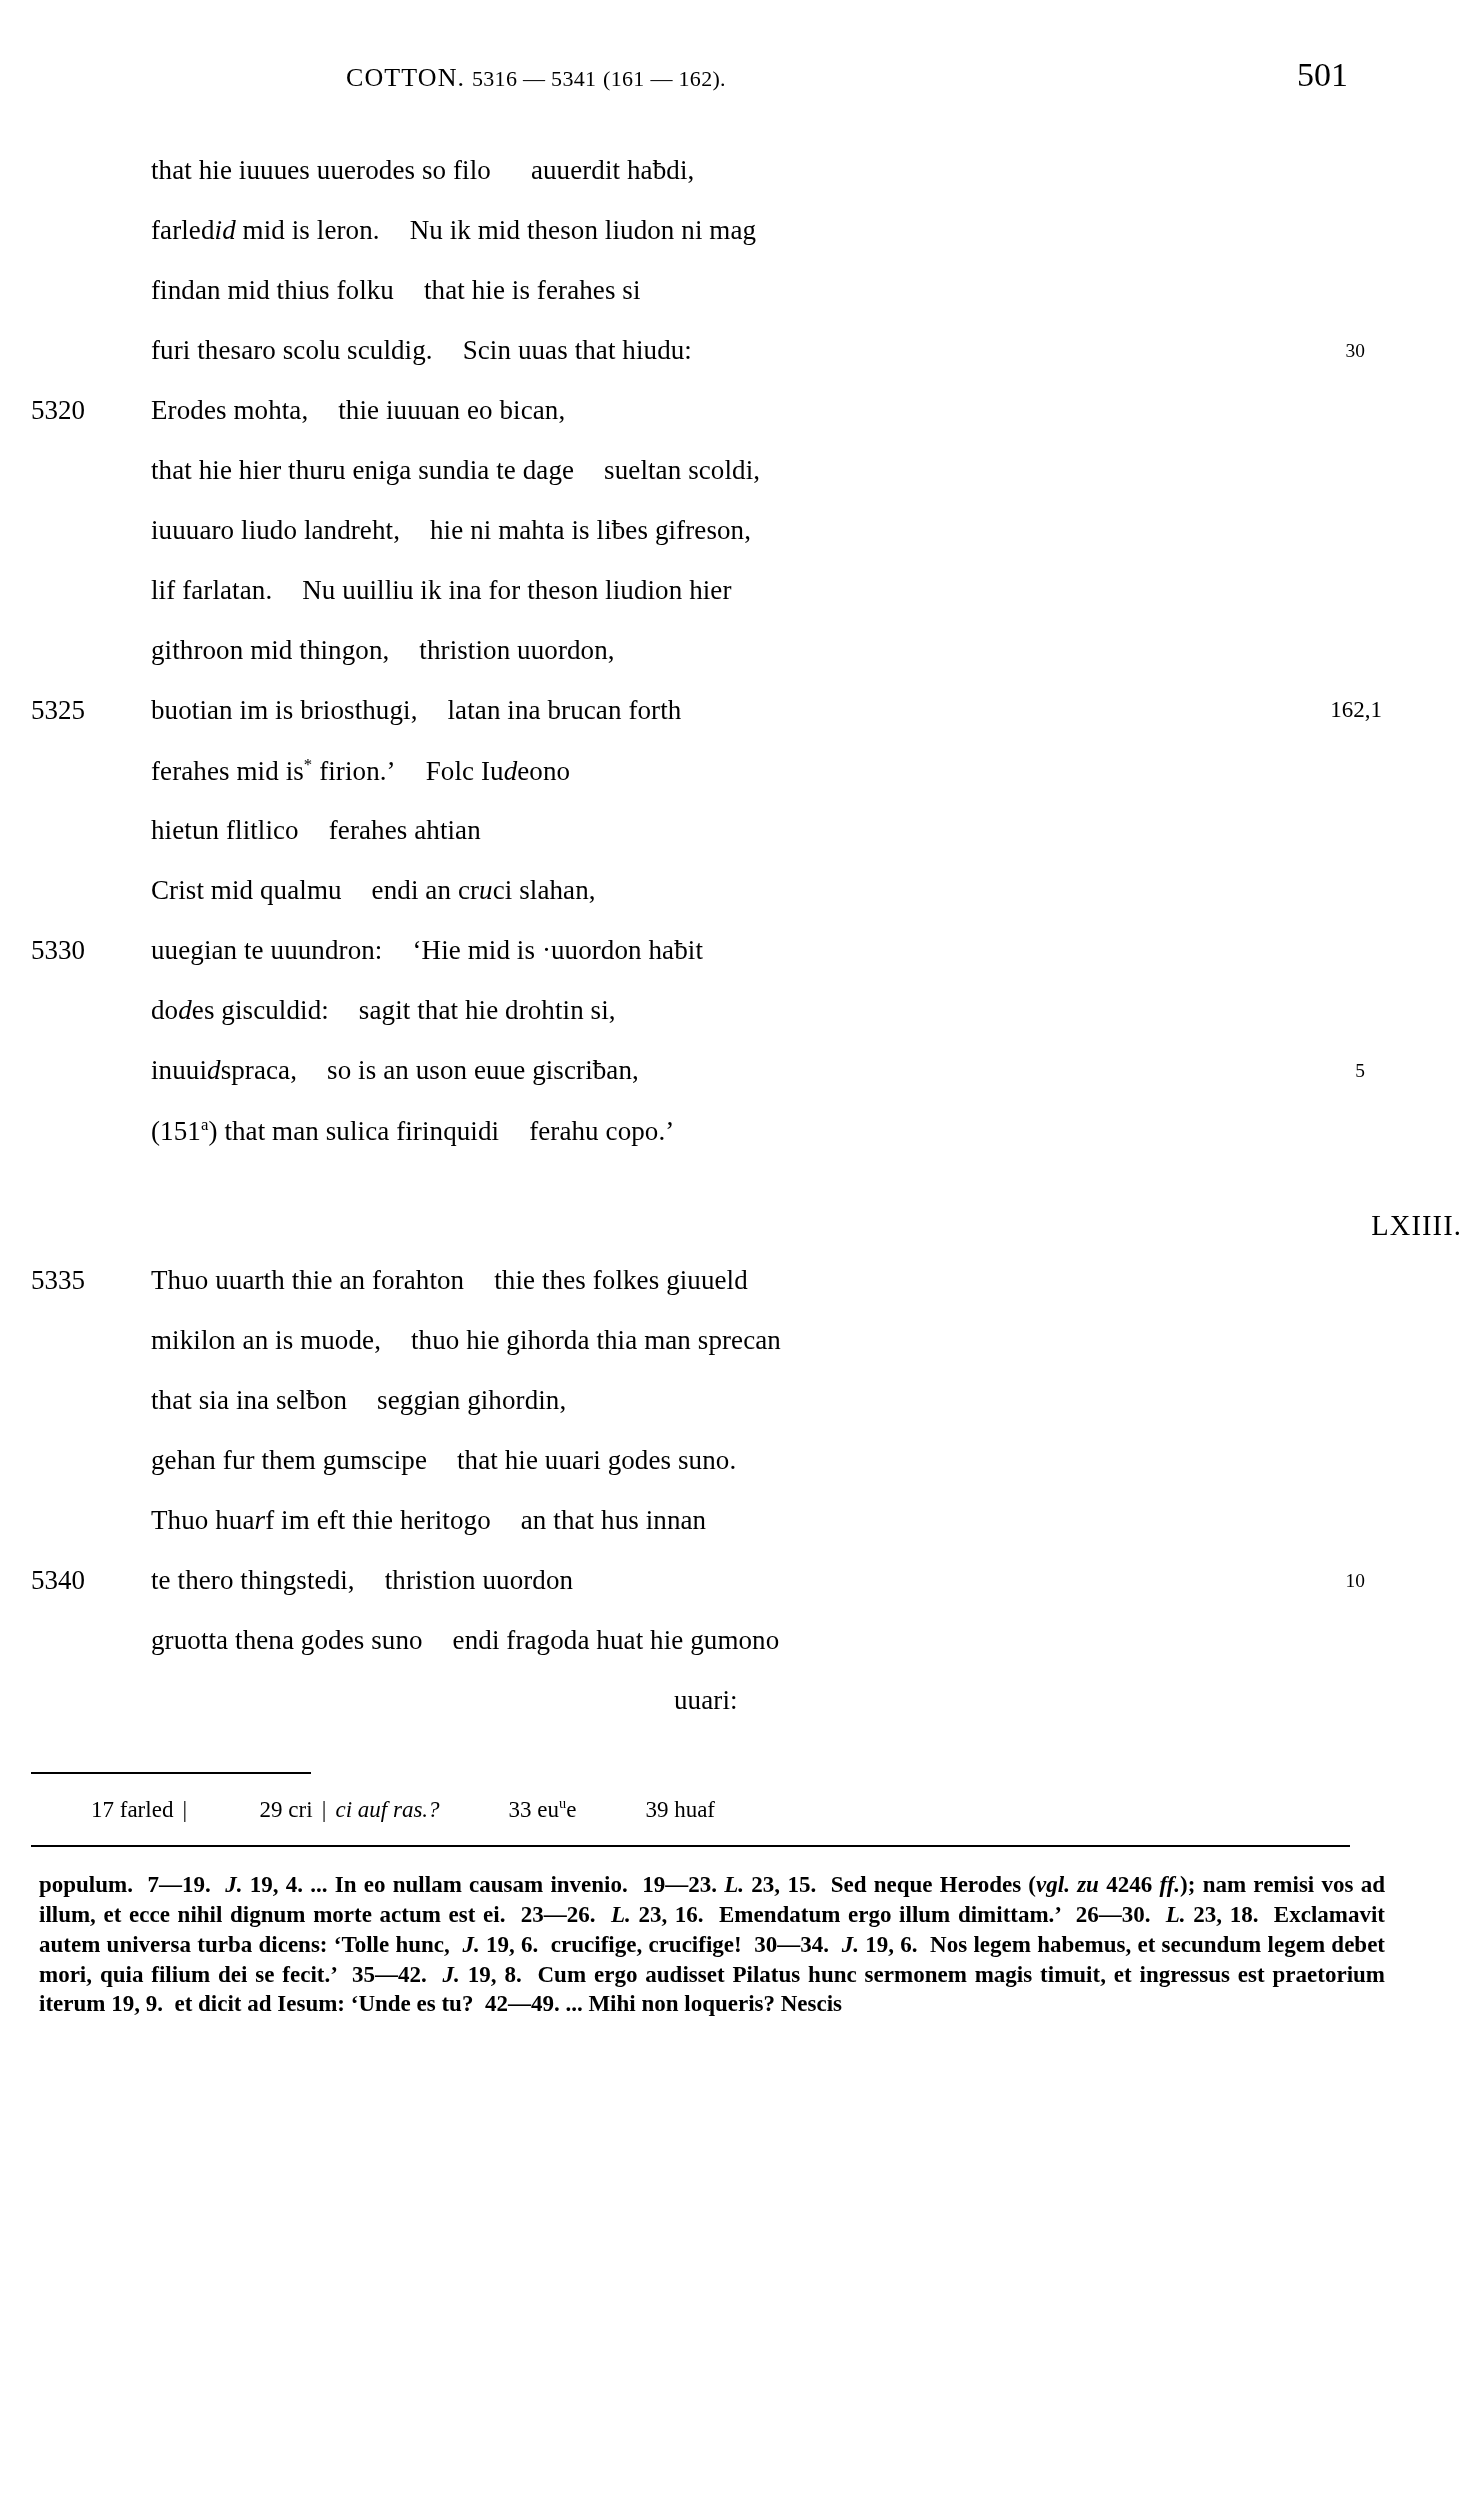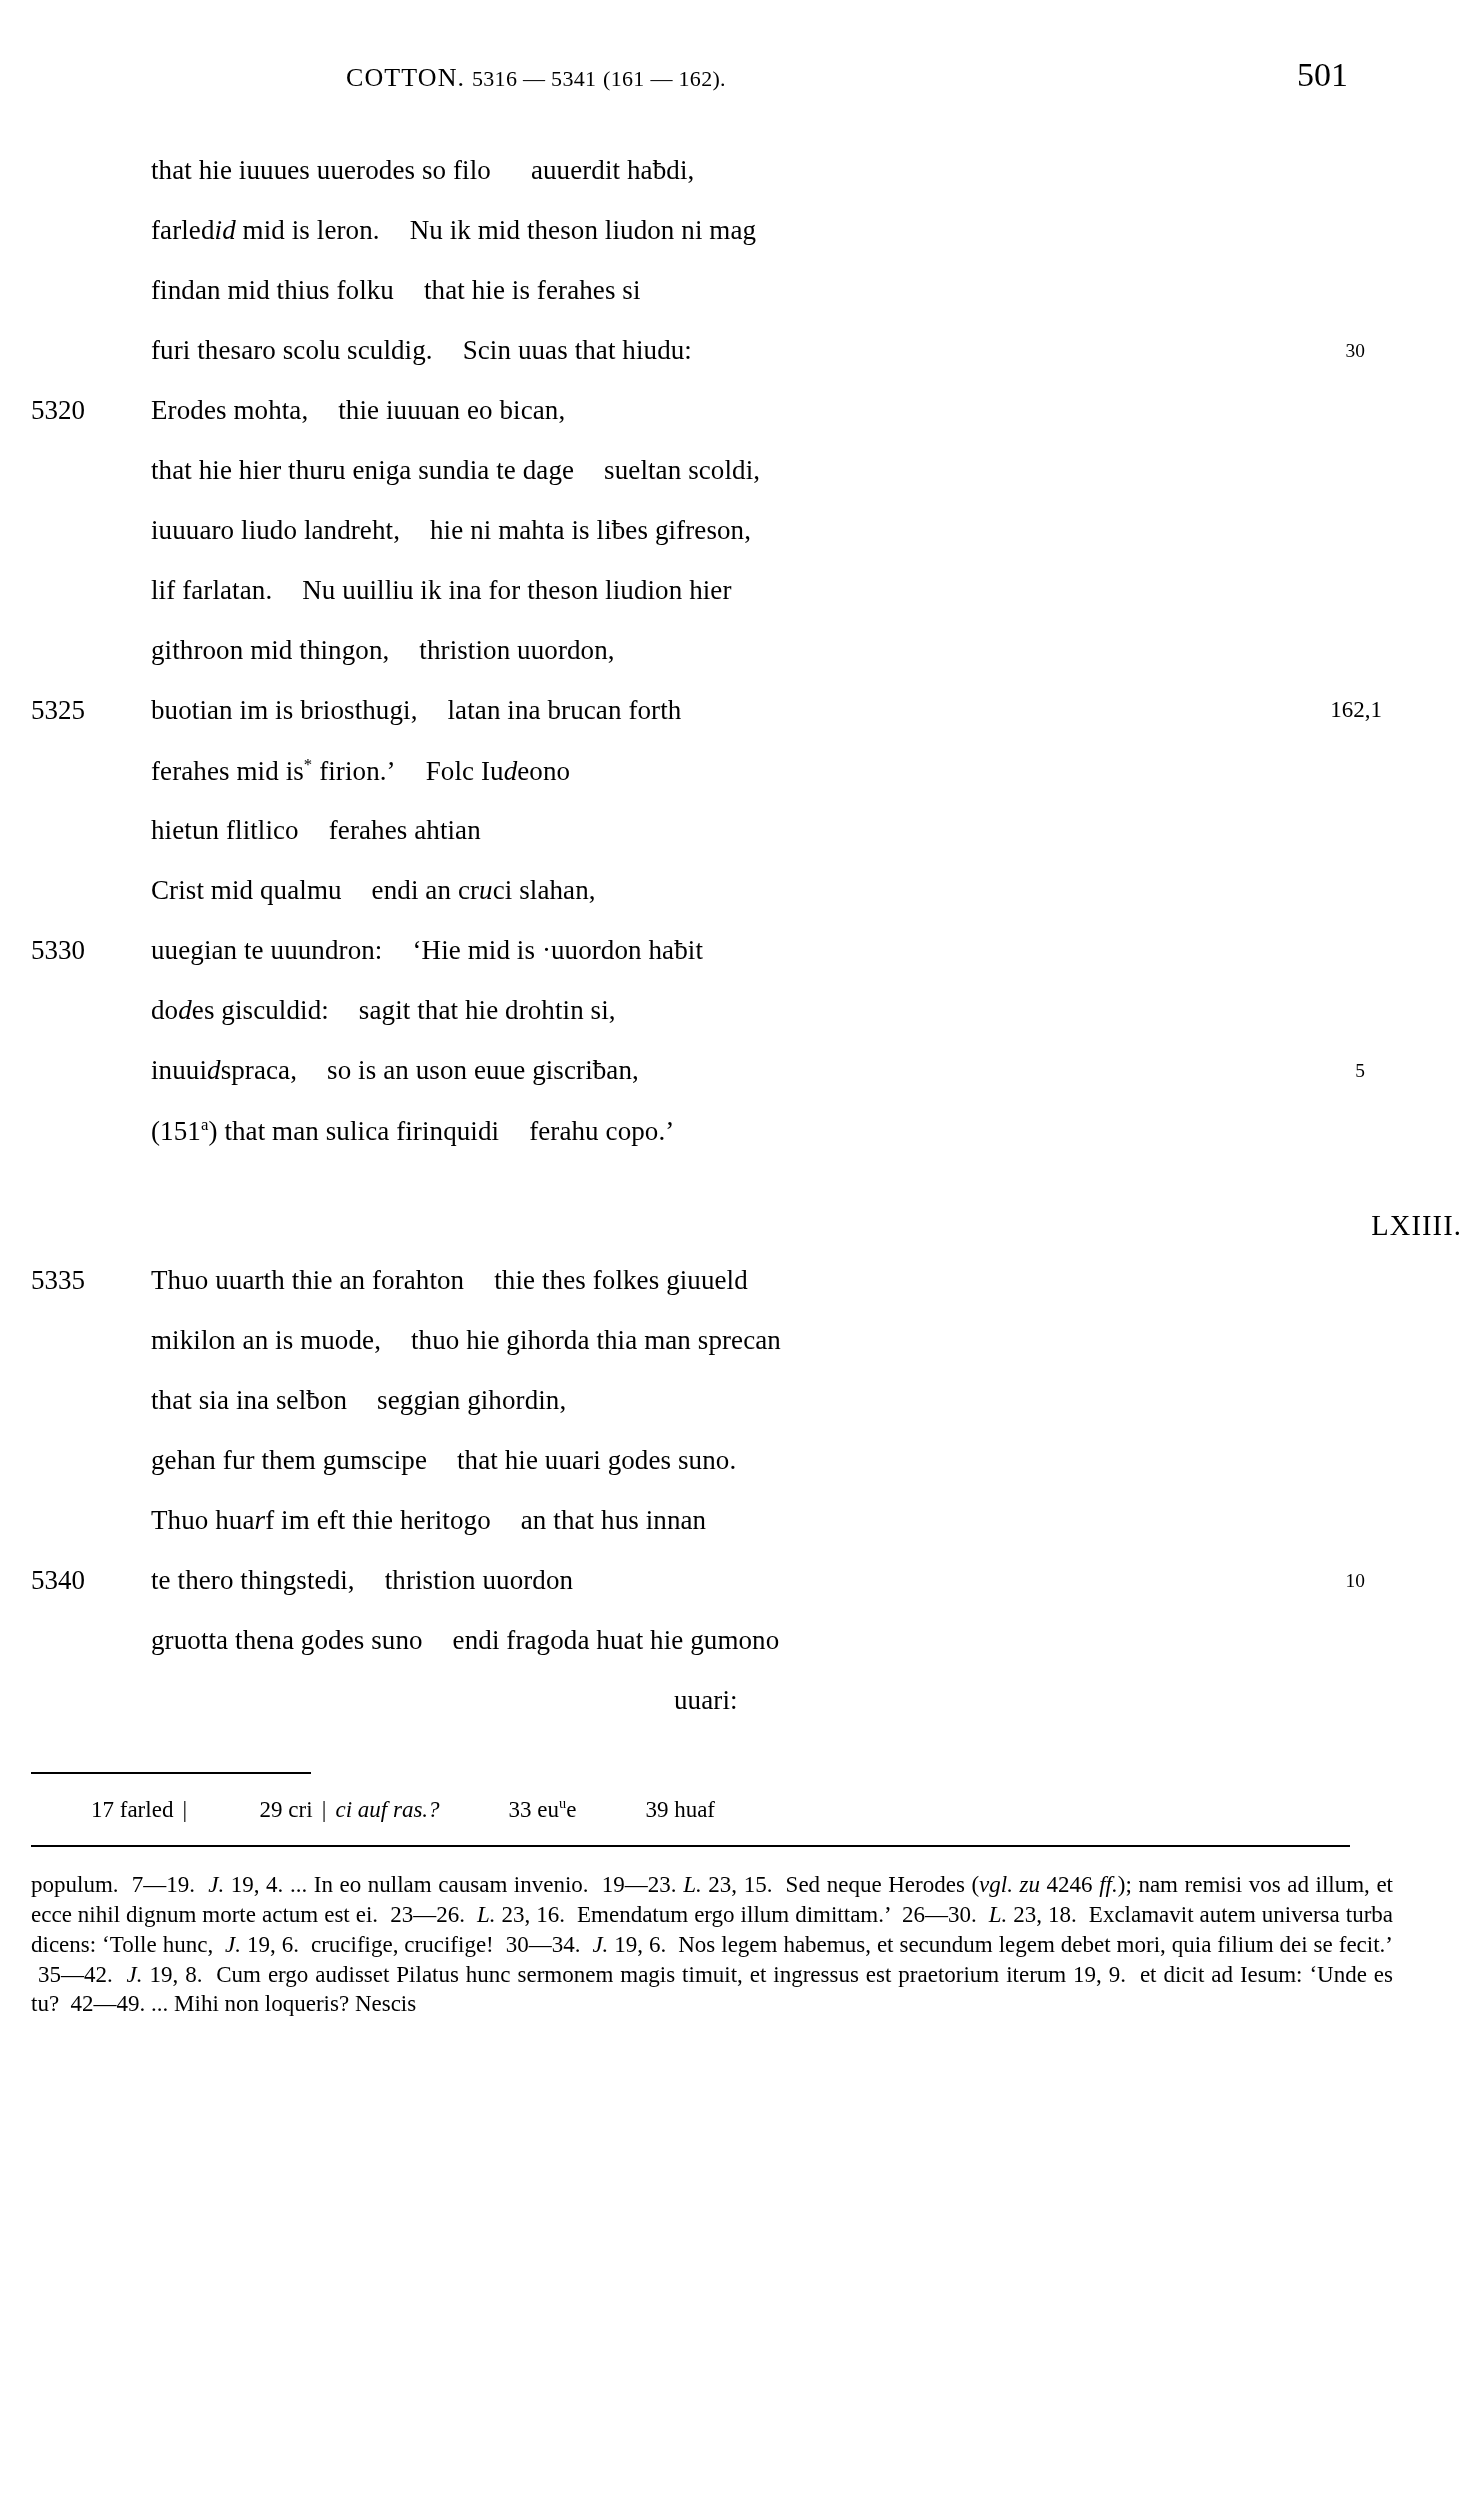--- a/index.html
+++ b/index.html
@@ -135,21 +135,21 @@
   
   .latin {
     margin-left: 31px;
     margin-right: 69px;
     margin-top: 23px;
     font-size: 23px;
     line-height: 1.30;
     text-align: justify;
     text-align-last: left;
   }
-  .latin p { margin: 0; }
+  .latin p { margin: 8px; font-weight: bold; }
 </style>
 </head>
 <body>
 
 <div class="page">
 
   <div class="runhead">
     <div class="runhead-title">
       <span class="smallcaps">COTTON.</span>
       <span class="refnums">5316 — 5341</span>

